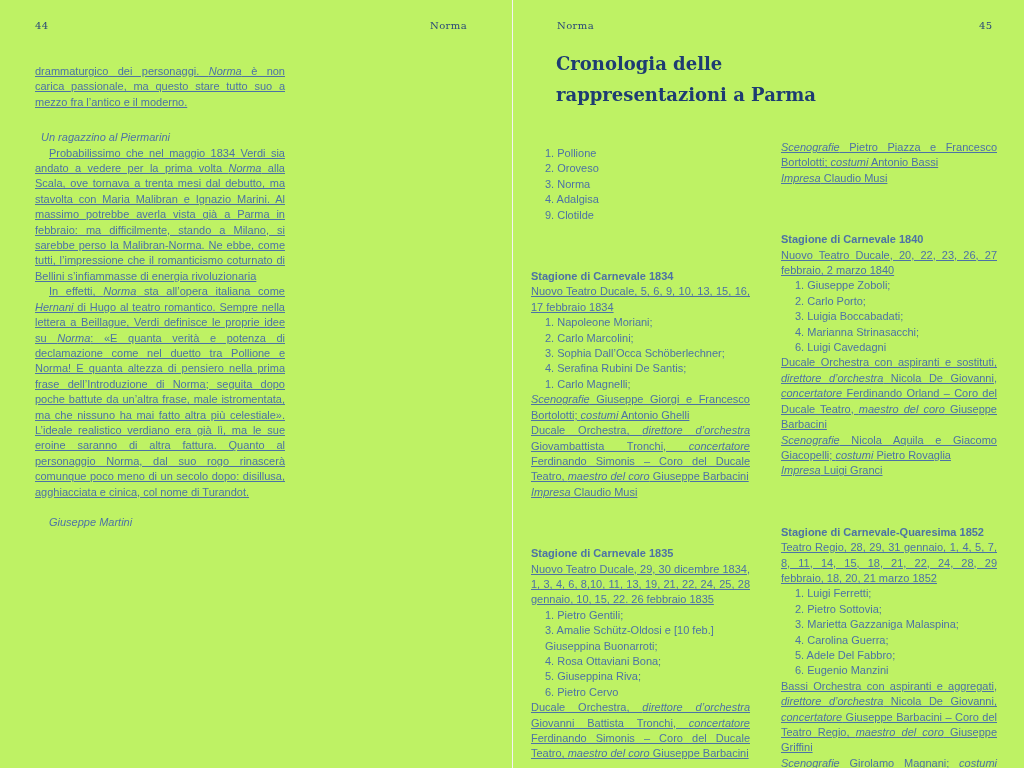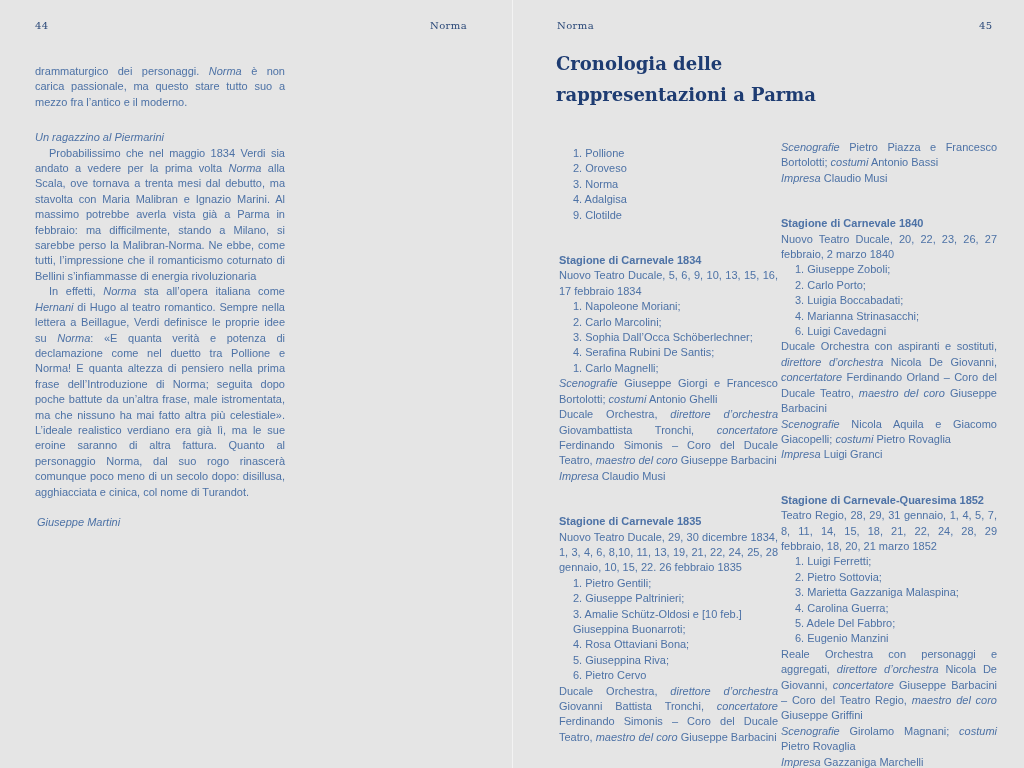--- a/index.html
+++ b/index.html
@@ -2,21 +2,21 @@
 <html lang="it"><head>
 <meta charset="utf-8">
 <style>
   html,body{margin:0;padding:0;}
   body{
     width:1024px;height:768px;position:relative;overflow:hidden;
     background:#ffffff;
     font-family:"Liberation Sans", sans-serif;
     -webkit-font-smoothing:antialiased;
   }
-  .spread{position:absolute;inset:0;background:#e5e5e5;}
+  .spread{position:absolute;inset:0;background:#bef264;}
   .seam{position:absolute;left:512px;top:0;width:1px;height:768px;background:#f3f3f3;}
 
   
   .runhead,.folio{
     position:absolute;top:20px;
     font-family:"DejaVu Serif", serif;
     font-size:10px;letter-spacing:.4px;color:#2a4878;
   }
   #folio-left{left:35px;}
   #runhead-left{left:430px;}
@@ -29,31 +29,31 @@
     font-family:"DejaVu Serif", serif;
     font-size:18px;line-height:31px;font-weight:600;color:#1e3c72;
   }
 
   
   .col{
     position:absolute;
     font-size:11px;line-height:15.4px;color:#4d72a6;
   }
   #leftcol{left:35px;top:64px;width:250px;}
-  #rcol1{left:559px;top:140px;width:219px;}
+  #rcol1{left:531px;top:140px;width:219px;}
   #rcol2{left:781px;top:140px;width:216px;}
 
-  .para{text-align:justify;}
+  .para{text-align:justify;text-decoration:underline;}
   .para.ind{text-indent:14px;}
   .it{font-style:italic;}
-  .sec-h{font-weight:700;margin-top:30px;}
+  .sec-h{font-weight:700;margin-top:46px;}
   .roles{margin-top:6px;}
   .li{margin-left:14px;text-align:left;}
-  .subhead{font-style:italic;margin-top:20px;}
-  .signature{font-style:italic;margin-top:15px;margin-left:2px;}
+  .subhead{font-style:italic;margin-top:20px;margin-left:6px;}
+  .signature{font-style:italic;margin-top:15px;margin-left:14px;}
 </style>
 </head>
 <body>
 
 <div class="spread">
   <div class="seam"></div>
 
   <div>
     <div id="folio-left" class="folio">44</div>
     <div id="runhead-left" class="runhead">Norma</div>
@@ -90,21 +90,20 @@
           <div class="li">4. Serafina Rubini De Santis;</div>
           <div class="li">1. Carlo Magnelli;</div>
         </div>
         <div class="para"><span class="it">Scenografie</span><span> Giuseppe Giorgi e Francesco Bortolotti; </span><span class="it">costumi</span><span> Antonio Ghelli</span></div>
         <div class="para"><span>Ducale Orchestra, </span><span class="it">direttore d’orchestra</span><span> Giovambattista Tronchi, </span><span class="it">concertatore</span><span> Ferdinando Simonis – Coro del Ducale Teatro, </span><span class="it">maestro del coro</span><span> Giuseppe Barbacini</span></div>
         <div class="para"><span class="it">Impresa</span><span> Claudio Musi</span></div>
         <div class="sec-h">Stagione di Carnevale 1835</div>
         <div class="para"><span>Nuovo Teatro Ducale, 29, 30 dicembre 1834, 1, 3, 4, 6, 8,10, 11, 13, 19, 21, 22, 24, 25, 28 gennaio, 10, 15, 22. 26 febbraio 1835</span></div>
         <div class="cast">
           <div class="li">1. Pietro Gentili;</div>
-          <div class="li">2. Giuseppe Paltrinieri;</div>
           <div class="li">3. Amalie Schütz-Oldosi e [10 feb.] Giuseppina Buonarroti;</div>
           <div class="li">4. Rosa Ottaviani Bona;</div>
           <div class="li">5. Giuseppina Riva;</div>
           <div class="li">6. Pietro Cervo</div>
         </div>
         <div class="para"><span>Ducale Orchestra, </span><span class="it">direttore d’orchestra</span><span> Giovanni Battista Tronchi, </span><span class="it">concertatore</span><span> Ferdinando Simonis – Coro del Ducale Teatro, </span><span class="it">maestro del coro</span><span> Giuseppe Barbacini</span></div>
       </div>
     <div id="rcol2" class="col">
         <div class="para"><span class="it">Scenografie</span><span> Pietro Piazza e Francesco Bortolotti; </span><span class="it">costumi</span><span> Antonio Bassi</span></div>
         <div class="para"><span class="it">Impresa</span><span> Claudio Musi</span></div>
@@ -123,18 +122,18 @@
         <div class="sec-h">Stagione di Carnevale-Quaresima 1852</div>
         <div class="para"><span>Teatro Regio, 28, 29, 31 gennaio, 1, 4, 5, 7, 8, 11, 14, 15, 18, 21, 22, 24, 28, 29 febbraio, 18, 20, 21 marzo 1852</span></div>
         <div class="cast">
           <div class="li">1. Luigi Ferretti;</div>
           <div class="li">2. Pietro Sottovia;</div>
           <div class="li">3. Marietta Gazzaniga Malaspina;</div>
           <div class="li">4. Carolina Guerra;</div>
           <div class="li">5. Adele Del Fabbro;</div>
           <div class="li">6. Eugenio Manzini</div>
         </div>
-        <div class="para"><span>Reale Orchestra con personaggi e aggregati, </span><span class="it">direttore d’orchestra</span><span> Nicola De Giovanni, </span><span class="it">concertatore</span><span> Giuseppe Barbacini – Coro del Teatro Regio, </span><span class="it">maestro del coro</span><span> Giuseppe Griffini</span></div>
+        <div class="para"><span>Bassi Orchestra con aspiranti e aggregati, </span><span class="it">direttore d’orchestra</span><span> Nicola De Giovanni, </span><span class="it">concertatore</span><span> Giuseppe Barbacini – Coro del Teatro Regio, </span><span class="it">maestro del coro</span><span> Giuseppe Griffini</span></div>
         <div class="para"><span class="it">Scenografie</span><span> Girolamo Magnani; </span><span class="it">costumi</span><span> Pietro Rovaglia</span></div>
         <div class="para"><span class="it">Impresa</span><span> Gazzaniga Marchelli</span></div>
       </div>
   </div>
 </div>
 
 </body></html>

